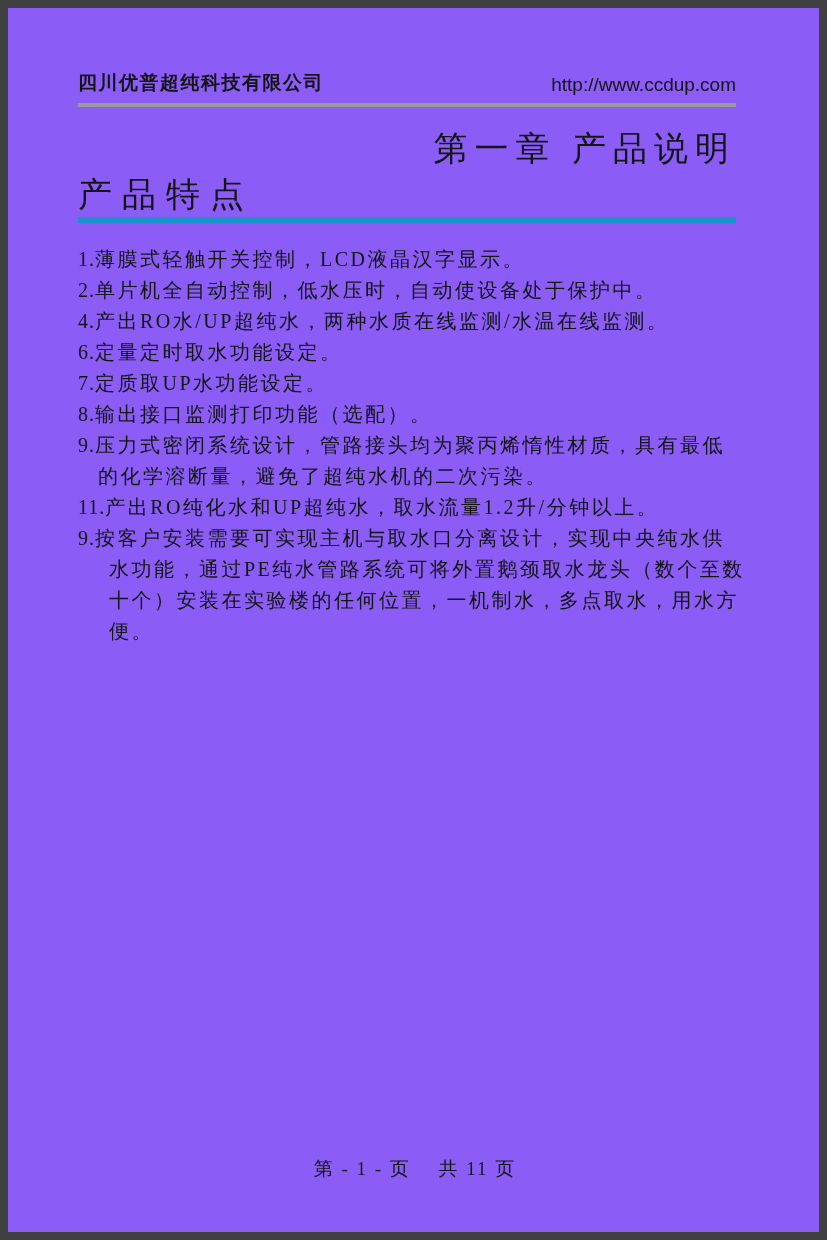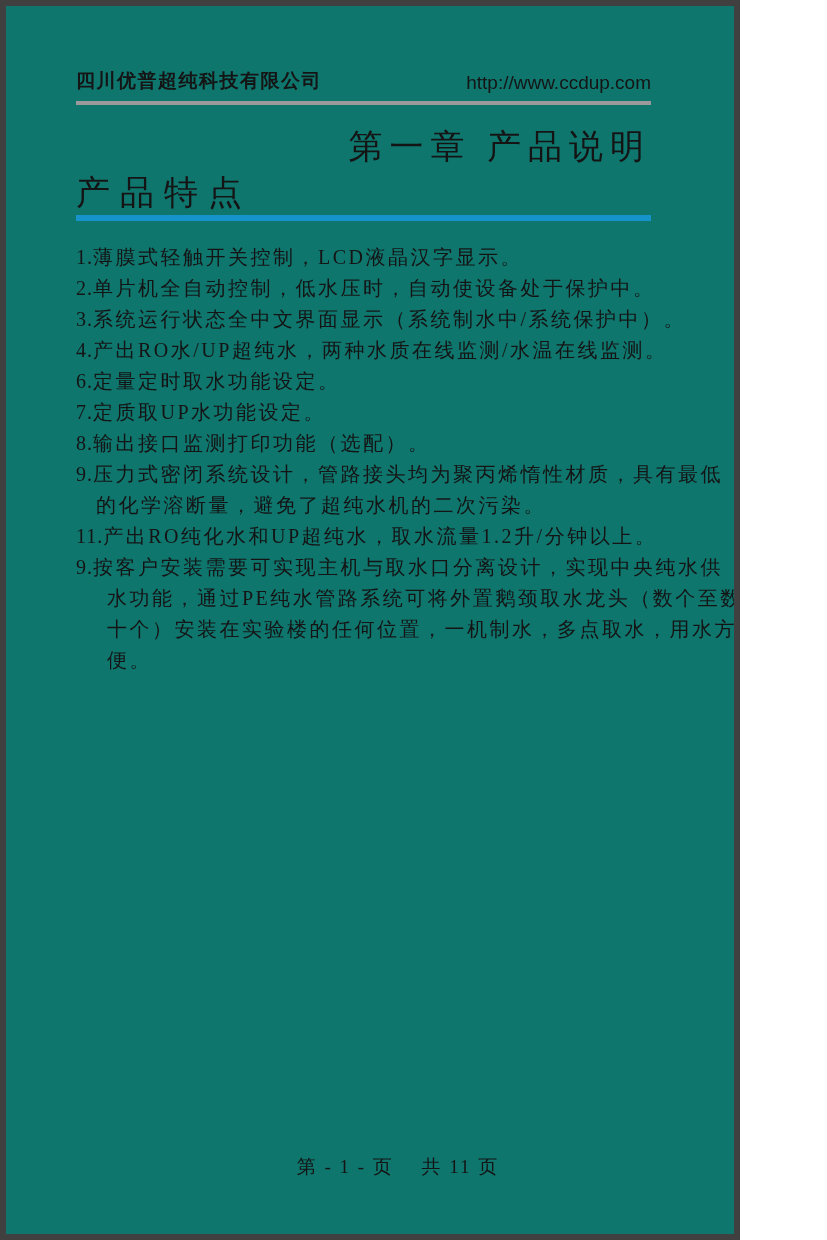--- a/index.html
+++ b/index.html
@@ -1,22 +1,22 @@
 <!DOCTYPE html>
 <html><head>
 <meta charset="utf-8">
 <style>
   html, body { margin: 0; padding: 0; background: #ffffff; }
   .page {
     position: relative;
-    width: 740px;
+    width: 827px;
     height: 1240px;
     box-sizing: border-box;
-    border: 6px solid #404040;
-    background: #0f766e;
+    border: 8px solid #404040;
+    background: #8b5cf6;
     color: #141414;
     font-family: "Liberation Serif", "DejaVu Serif", serif;
     overflow: hidden;
   }
   .content {
     padding: 0 83px 0 70px;
   }
   
   .header-row {
     display: flex;
@@ -71,21 +71,21 @@
     line-height: 31px;
     letter-spacing: 2.5px;
   }
   .feature-list .line { white-space: nowrap; font-family: Liberation Serif, serif; }
   .feature-list .num { letter-spacing: 1px; }
   .cont-s { padding-left: 20px; }  
   .cont-d { padding-left: 31px; }  
   
   .footer {
     position: absolute;
-    left: 55px;
+    left: 70px;
     width: 674px;
     top: 1148px;
     text-align: center;
     font-size: 19px;
     letter-spacing: 2px;
     white-space: nowrap;
   }
 </style>
 </head>
 <body>
@@ -107,23 +107,20 @@
     <div class="feature-list">
 
       <div>
         <div class="line"><span class="num">1.</span><span>薄膜式轻触开关控制，LCD液晶汉字显示。</span></div>
       </div>
 
       <div>
         <div class="line"><span class="num">2.</span><span>单片机全自动控制，低水压时，自动使设备处于保护中。</span></div>
       </div>
 
-      <div>
-        <div class="line"><span class="num">3.</span><span>系统运行状态全中文界面显示（系统制水中/系统保护中）。</span></div>
-      </div>
 
       <div>
         <div class="line"><span class="num">4.</span><span>产出RO水/UP超纯水，两种水质在线监测/水温在线监测。</span></div>
       </div>
 
 
       <div>
         <div class="line"><span class="num">6.</span><span>定量定时取水功能设定。</span></div>
       </div>
 

